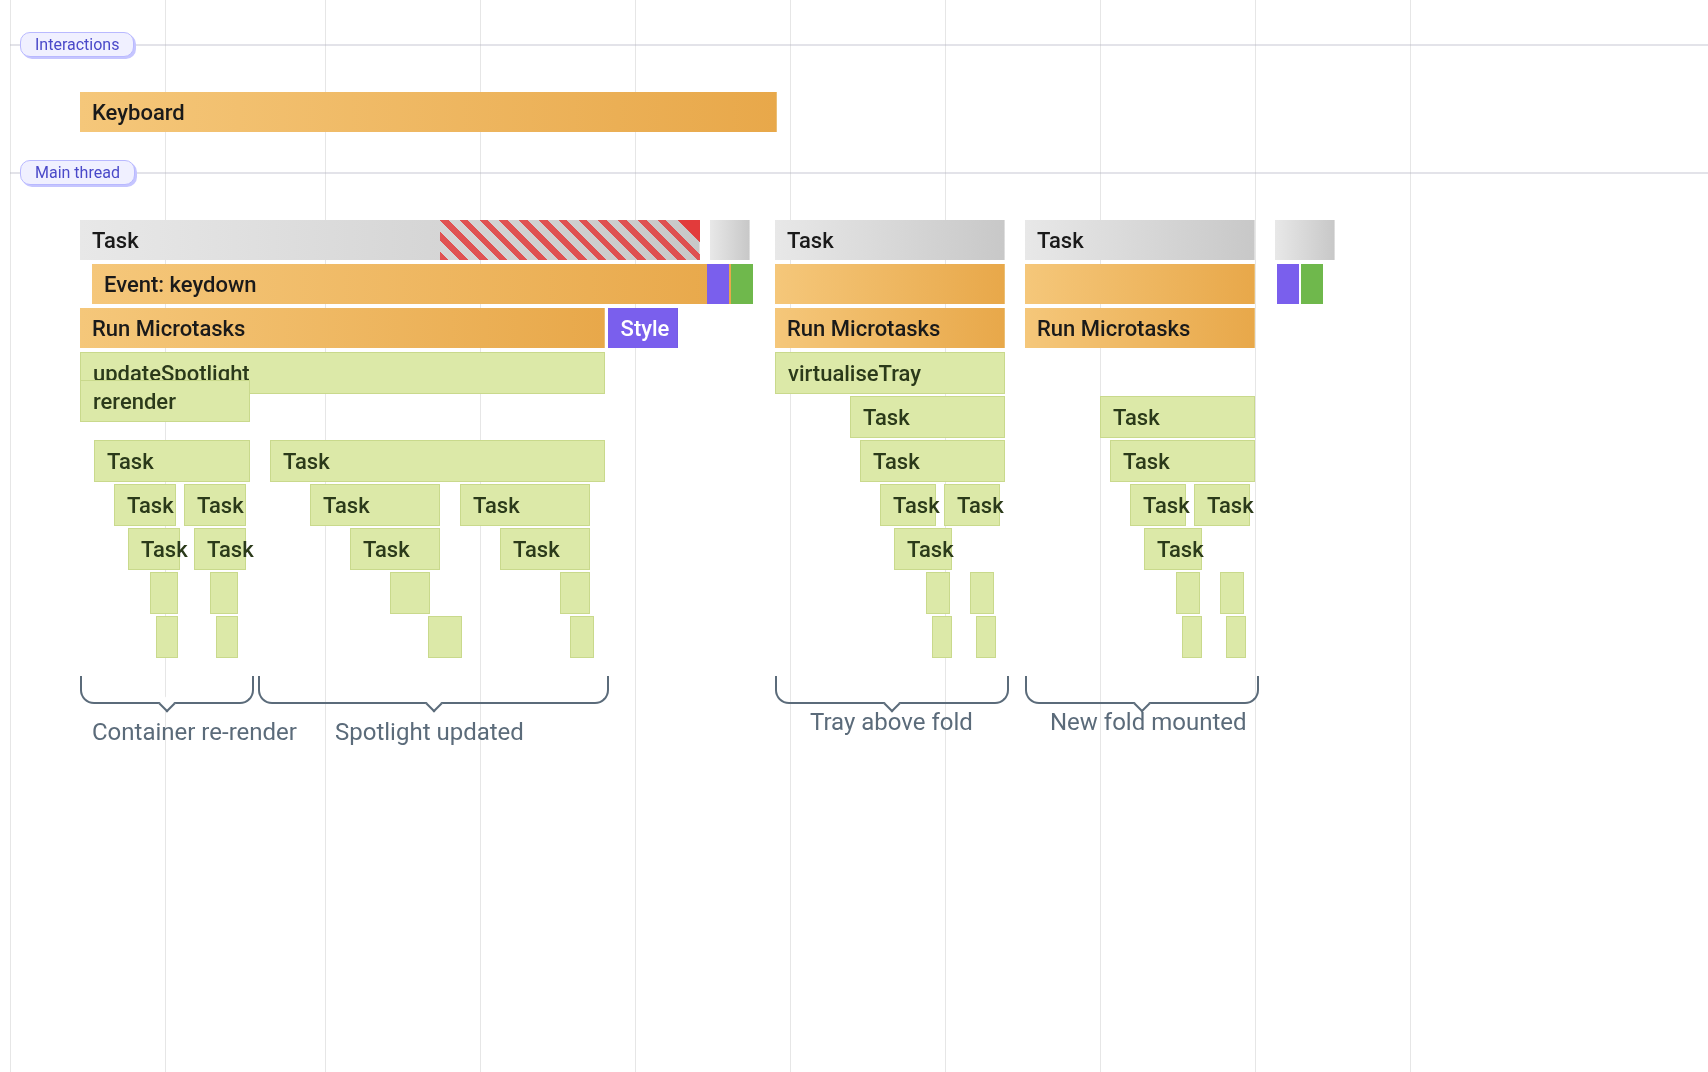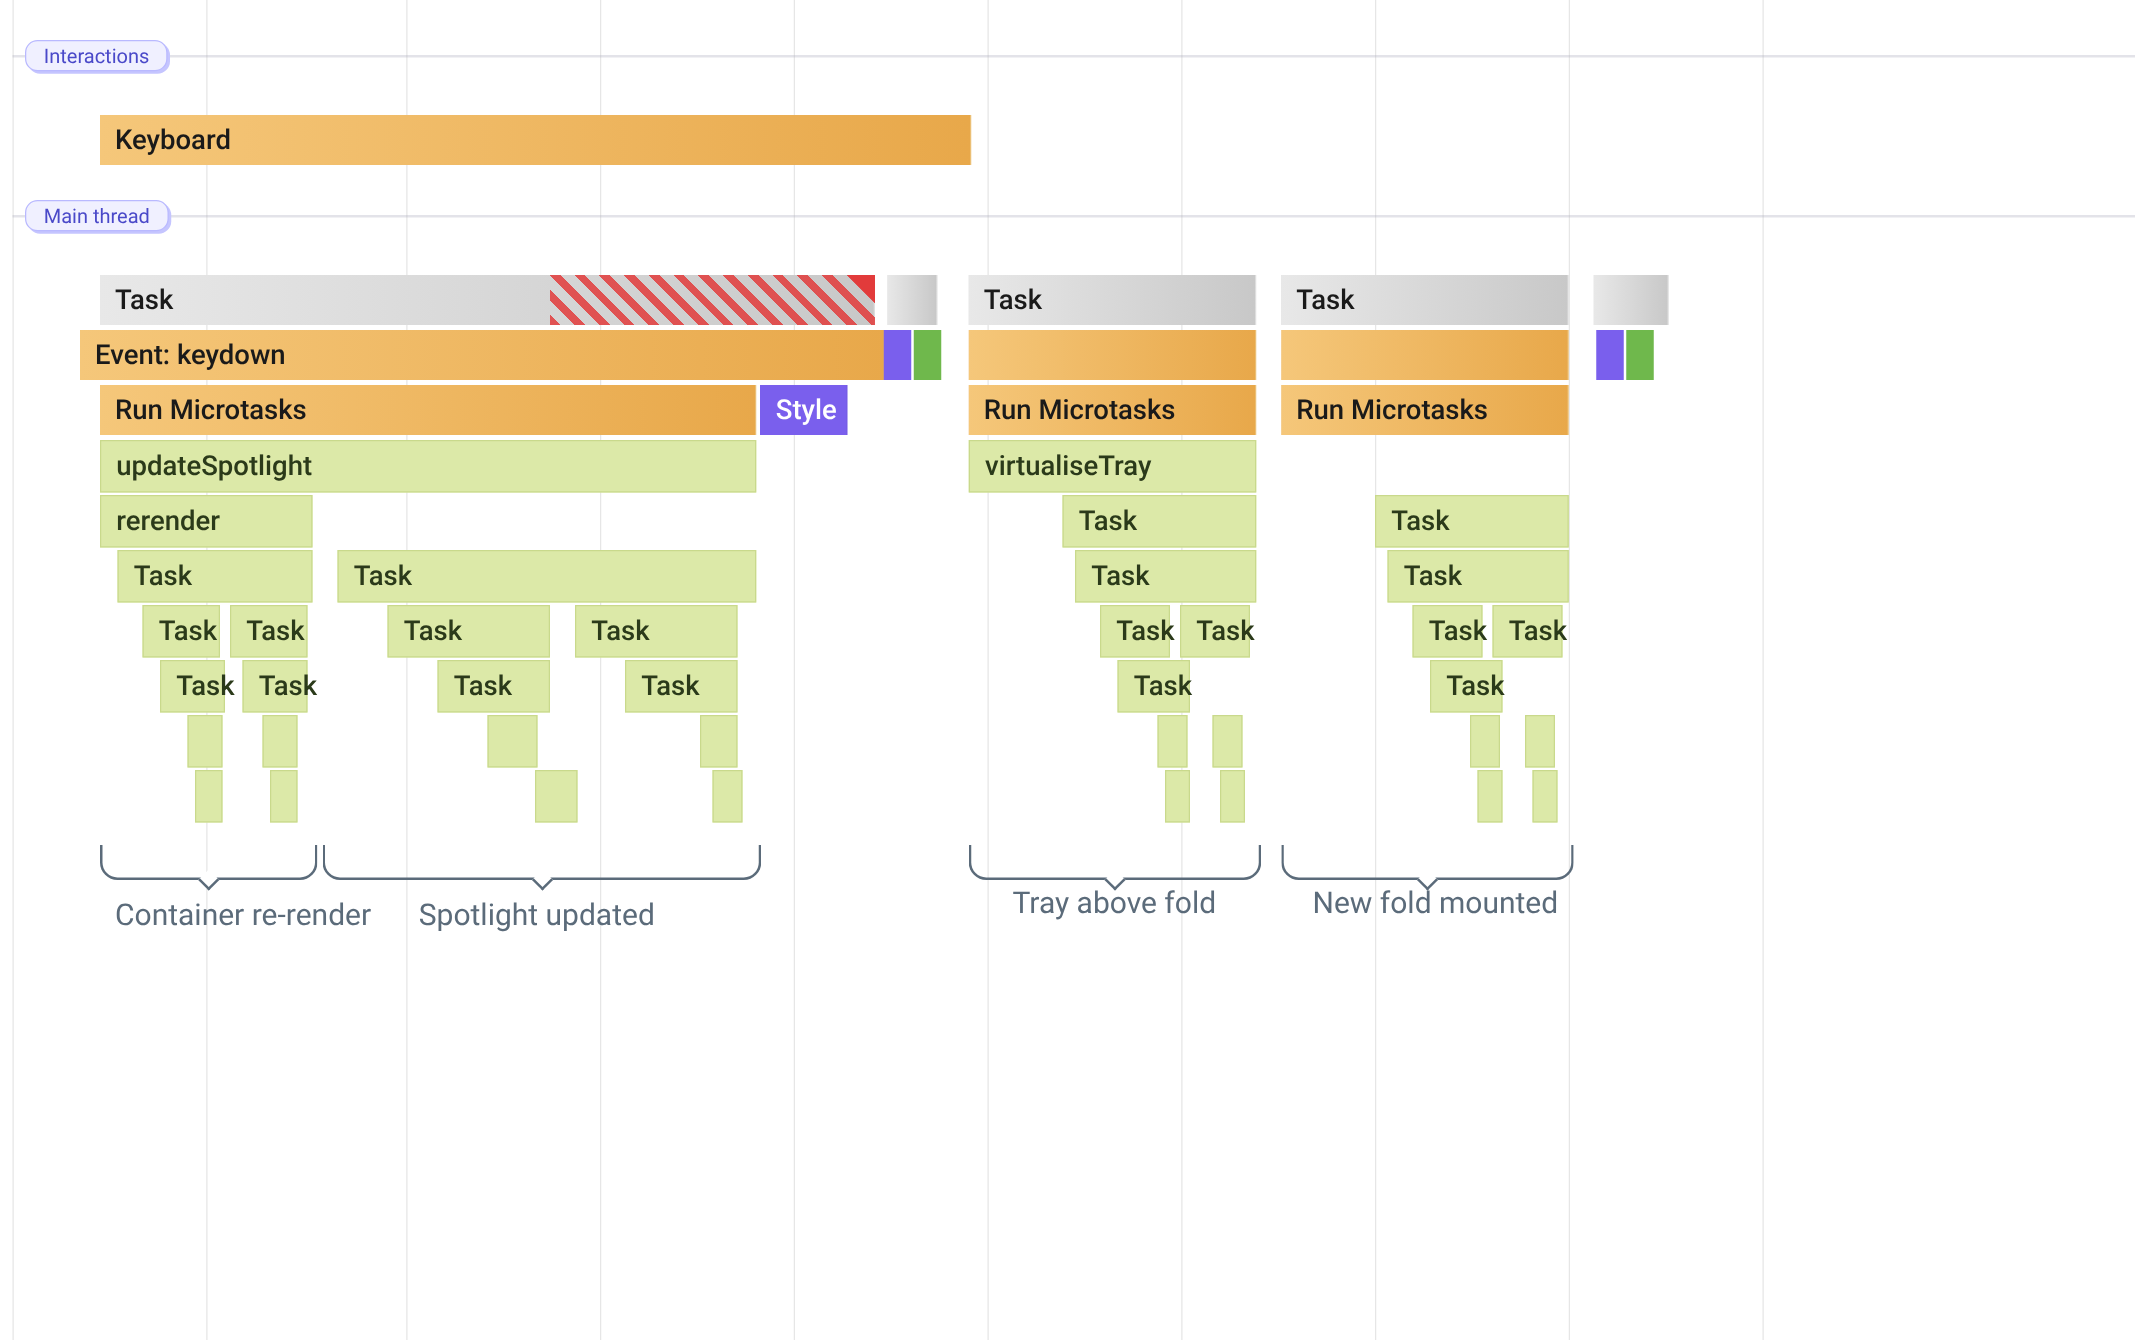--- a/index.html
+++ b/index.html
@@ -72,38 +72,38 @@
 
   <div class="bar gray lbl" style="left:80px;top:220px;width:620px">Task</div>
   <div class="hatch" style="left:440px;top:220px;width:260px;height:40px"></div>
   <div class="tri" style="left:678px;top:220px"></div>
   <div class="bar gray" style="left:710px;top:220px;width:40px;padding-left:0"></div>
 
   <div class="bar gray lbl" style="left:775px;top:220px;width:230px">Task</div>
   <div class="bar gray lbl" style="left:1025px;top:220px;width:230px">Task</div>
   <div class="bar gray" style="left:1275px;top:220px;width:60px;padding-left:0"></div>
 
-  <div class="bar orange lbl" style="left:64px;top:264px;width:644px">Event: keydown</div>
+  <div class="bar orange lbl" style="left:92px;top:264px;width:644px">Event: keydown</div>
   <div class="chip" style="left:707px;top:264px;width:22px;background:var(--purple)"></div>
   <div class="chip" style="left:731px;top:264px;width:22px;background:var(--lime)"></div>
 
   <div class="bar orange" style="left:775px;top:264px;width:230px;padding-left:0"></div>
   <div class="bar orange" style="left:1025px;top:264px;width:230px;padding-left:0"></div>
   <div class="chip" style="left:1277px;top:264px;width:22px;background:var(--purple)"></div>
   <div class="chip" style="left:1301px;top:264px;width:22px;background:var(--lime)"></div>
 
   <div class="bar orange lbl" style="left:80px;top:308px;width:525px">Run Microtasks</div>
   <div class="bar purple lbl" style="left:608px;top:308px;width:70px;justify-content:center;padding-left:5px">Style</div>
   <div class="bar orange lbl" style="left:775px;top:308px;width:230px">Run Microtasks</div>
   <div class="bar orange lbl" style="left:1025px;top:308px;width:230px">Run Microtasks</div>
 
   <div class="bar green lbl sm" style="left:80px;top:352px;width:525px">updateSpotlight</div>
   <div class="bar green lbl sm" style="left:775px;top:352px;width:230px">virtualiseTray</div>
 
-  <div class="bar green lbl sm" style="left:80px;top:396px;width:170px">rerender</div>
+  <div class="bar green lbl sm" style="left:80px;top:380px;width:170px">rerender</div>
   <div class="bar green lbl sm" style="left:850px;top:396px;width:155px">Task</div>
   <div class="bar green lbl sm" style="left:1100px;top:396px;width:155px">Task</div>
 
   <div class="bar green lbl sm" style="left:94px;top:440px;width:156px">Task</div>
   <div class="bar green lbl sm" style="left:270px;top:440px;width:335px">Task</div>
   <div class="bar green lbl sm" style="left:860px;top:440px;width:145px">Task</div>
   <div class="bar green lbl sm" style="left:1110px;top:440px;width:145px">Task</div>
 
   <div class="bar green lbl sm" style="left:114px;top:484px;width:62px">Task</div>
   <div class="bar green lbl sm" style="left:184px;top:484px;width:62px">Task</div>

